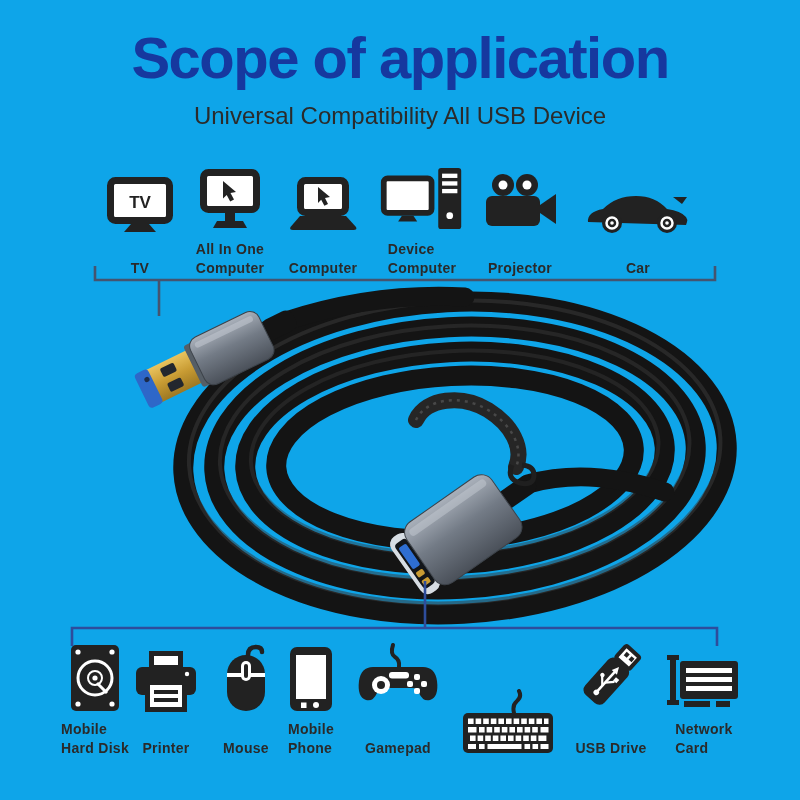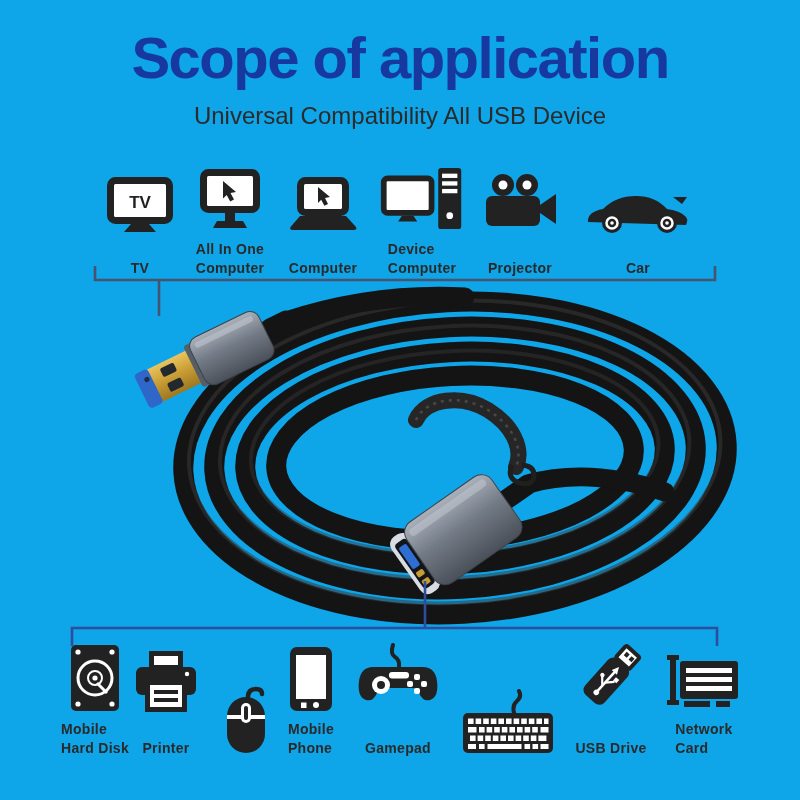--- a/index.html
+++ b/index.html
@@ -221,20 +221,24 @@
     </div>
 
     <div class="cell botrow" style="left:186px">
       <svg class="icn" width="44" height="70" viewBox="0 0 44 70">
         <path d="M24 12 q0 -8 8 -8 q6 0 6 5" stroke="#222" stroke-width="4.5" fill="none" stroke-linecap="round"></path>
         <rect x="3" y="12" width="38" height="56" rx="19" fill="#222"></rect>
         <rect x="3" y="30" width="38" height="4" fill="#fff"></rect>
         <rect x="17" y="18" width="10" height="20" rx="5" fill="#fff"></rect>
         <rect x="20" y="21" width="4" height="14" rx="2" fill="#222"></rect>
       </svg>
+      <div class="lab botlab">
+        <div></div>
+        <div>Mouse</div>
+      </div>
     </div>
 
     <div class="cell botrow" style="left:251px">
       <svg class="icn" width="46" height="68" viewBox="0 0 46 68">
         <rect x="2" y="2" width="42" height="64" rx="7" fill="#222"></rect>
         <rect x="8" y="10" width="30" height="44" fill="#fff"></rect>
         <circle cx="28" cy="60" r="3" fill="#fff"></circle>
         <rect x="13" y="57.5" width="5.5" height="5.5" fill="#fff"></rect>
       </svg>
       <div class="lab botlab">

